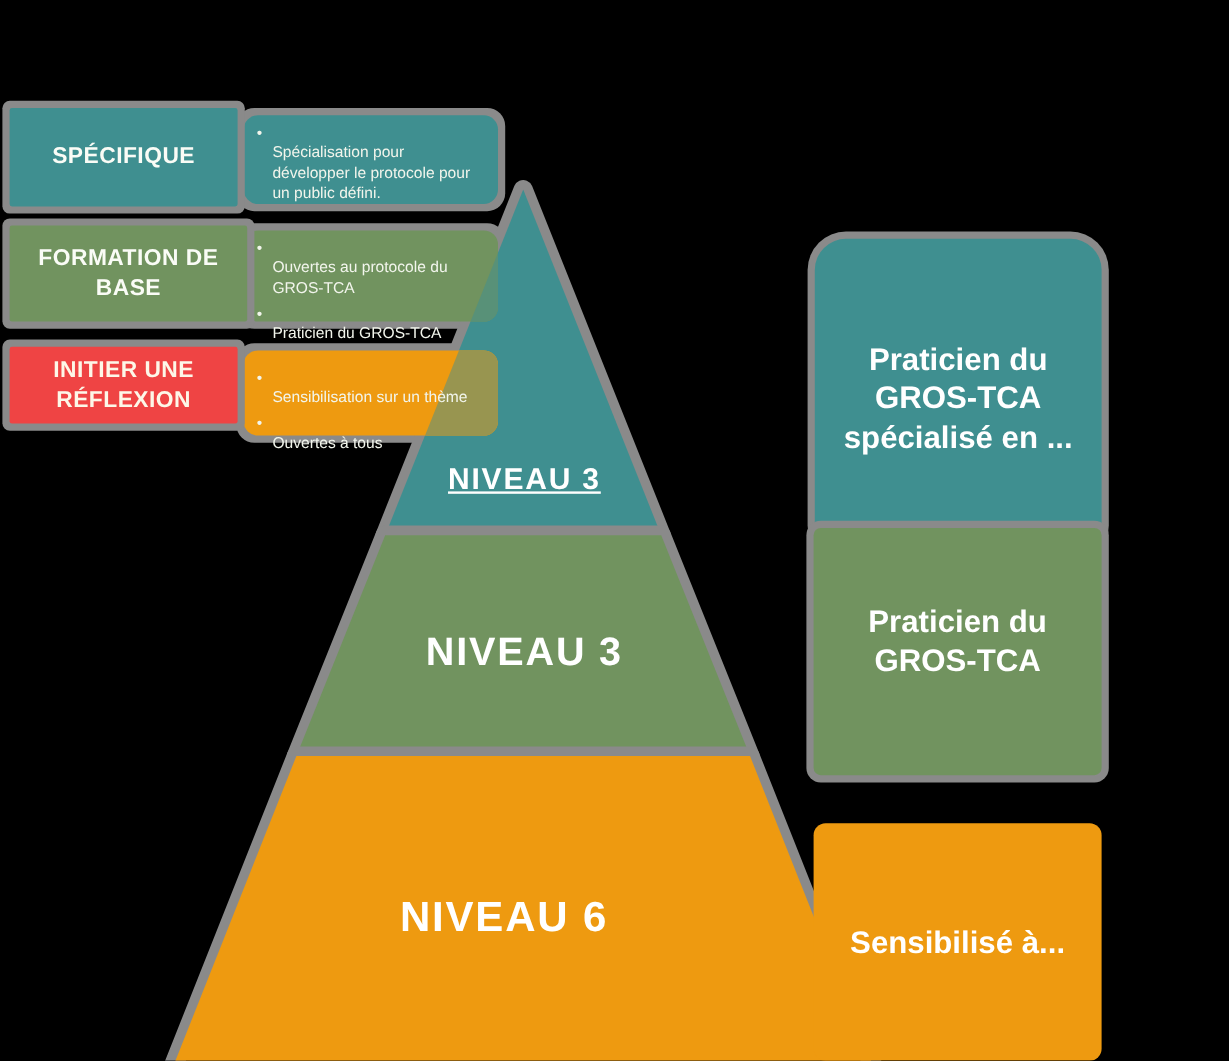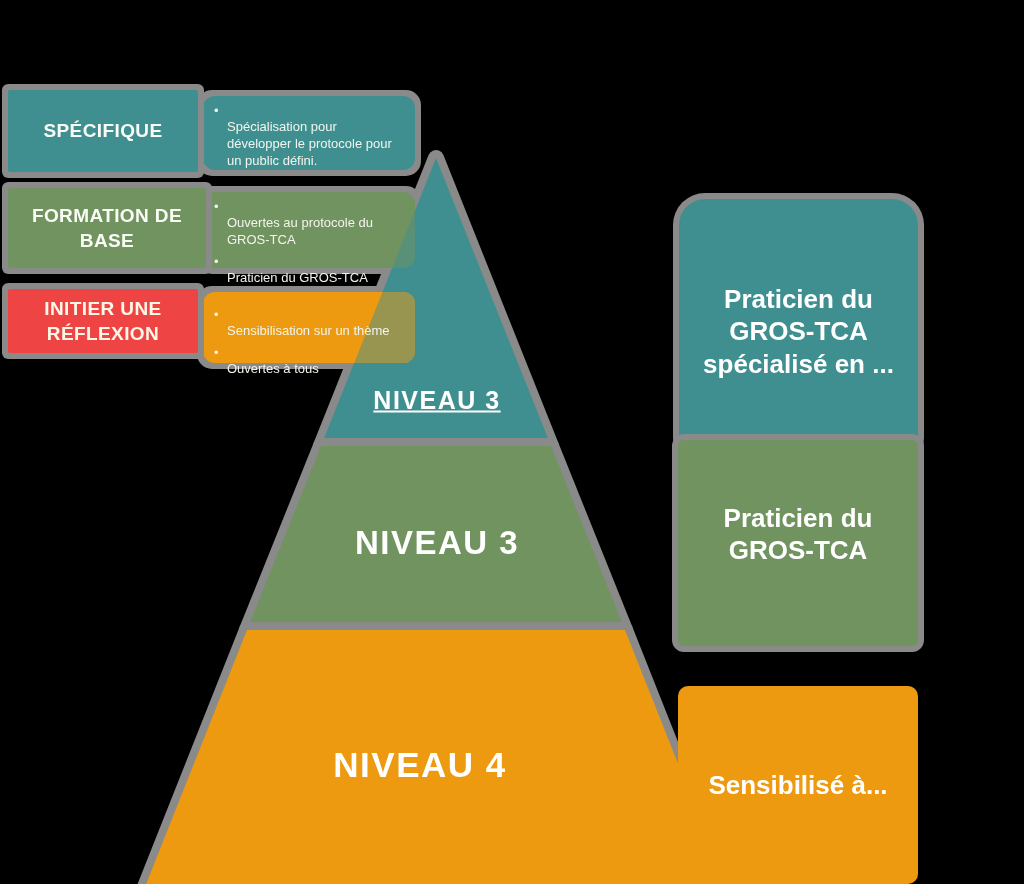--- a/index.html
+++ b/index.html
@@ -110,21 +110,21 @@
       <span class="txt">Sensibilisation sur un thème</span>
     </div>
     <div class="item">
       <span class="bullet">•</span>
       <span class="txt">Ouvertes à tous</span>
     </div>
   </div>
 
   <div class="abs niv n3">NIVEAU 3</div>
   <div class="abs niv n2">NIVEAU 3</div>
-  <div class="abs niv n1">NIVEAU 4</div>
+  <div class="abs niv n1">NIVEAU 6</div>
 
   <div class="abs rbox r1">
     <span>Praticien du GROS-TCA spécialisé en ...</span>
   </div>
   <div class="abs rbox r2">
     <span>Praticien du GROS-TCA</span>
   </div>
   <div class="abs rbox r3">
     <span>Sensibilisé à...</span>
   </div>

